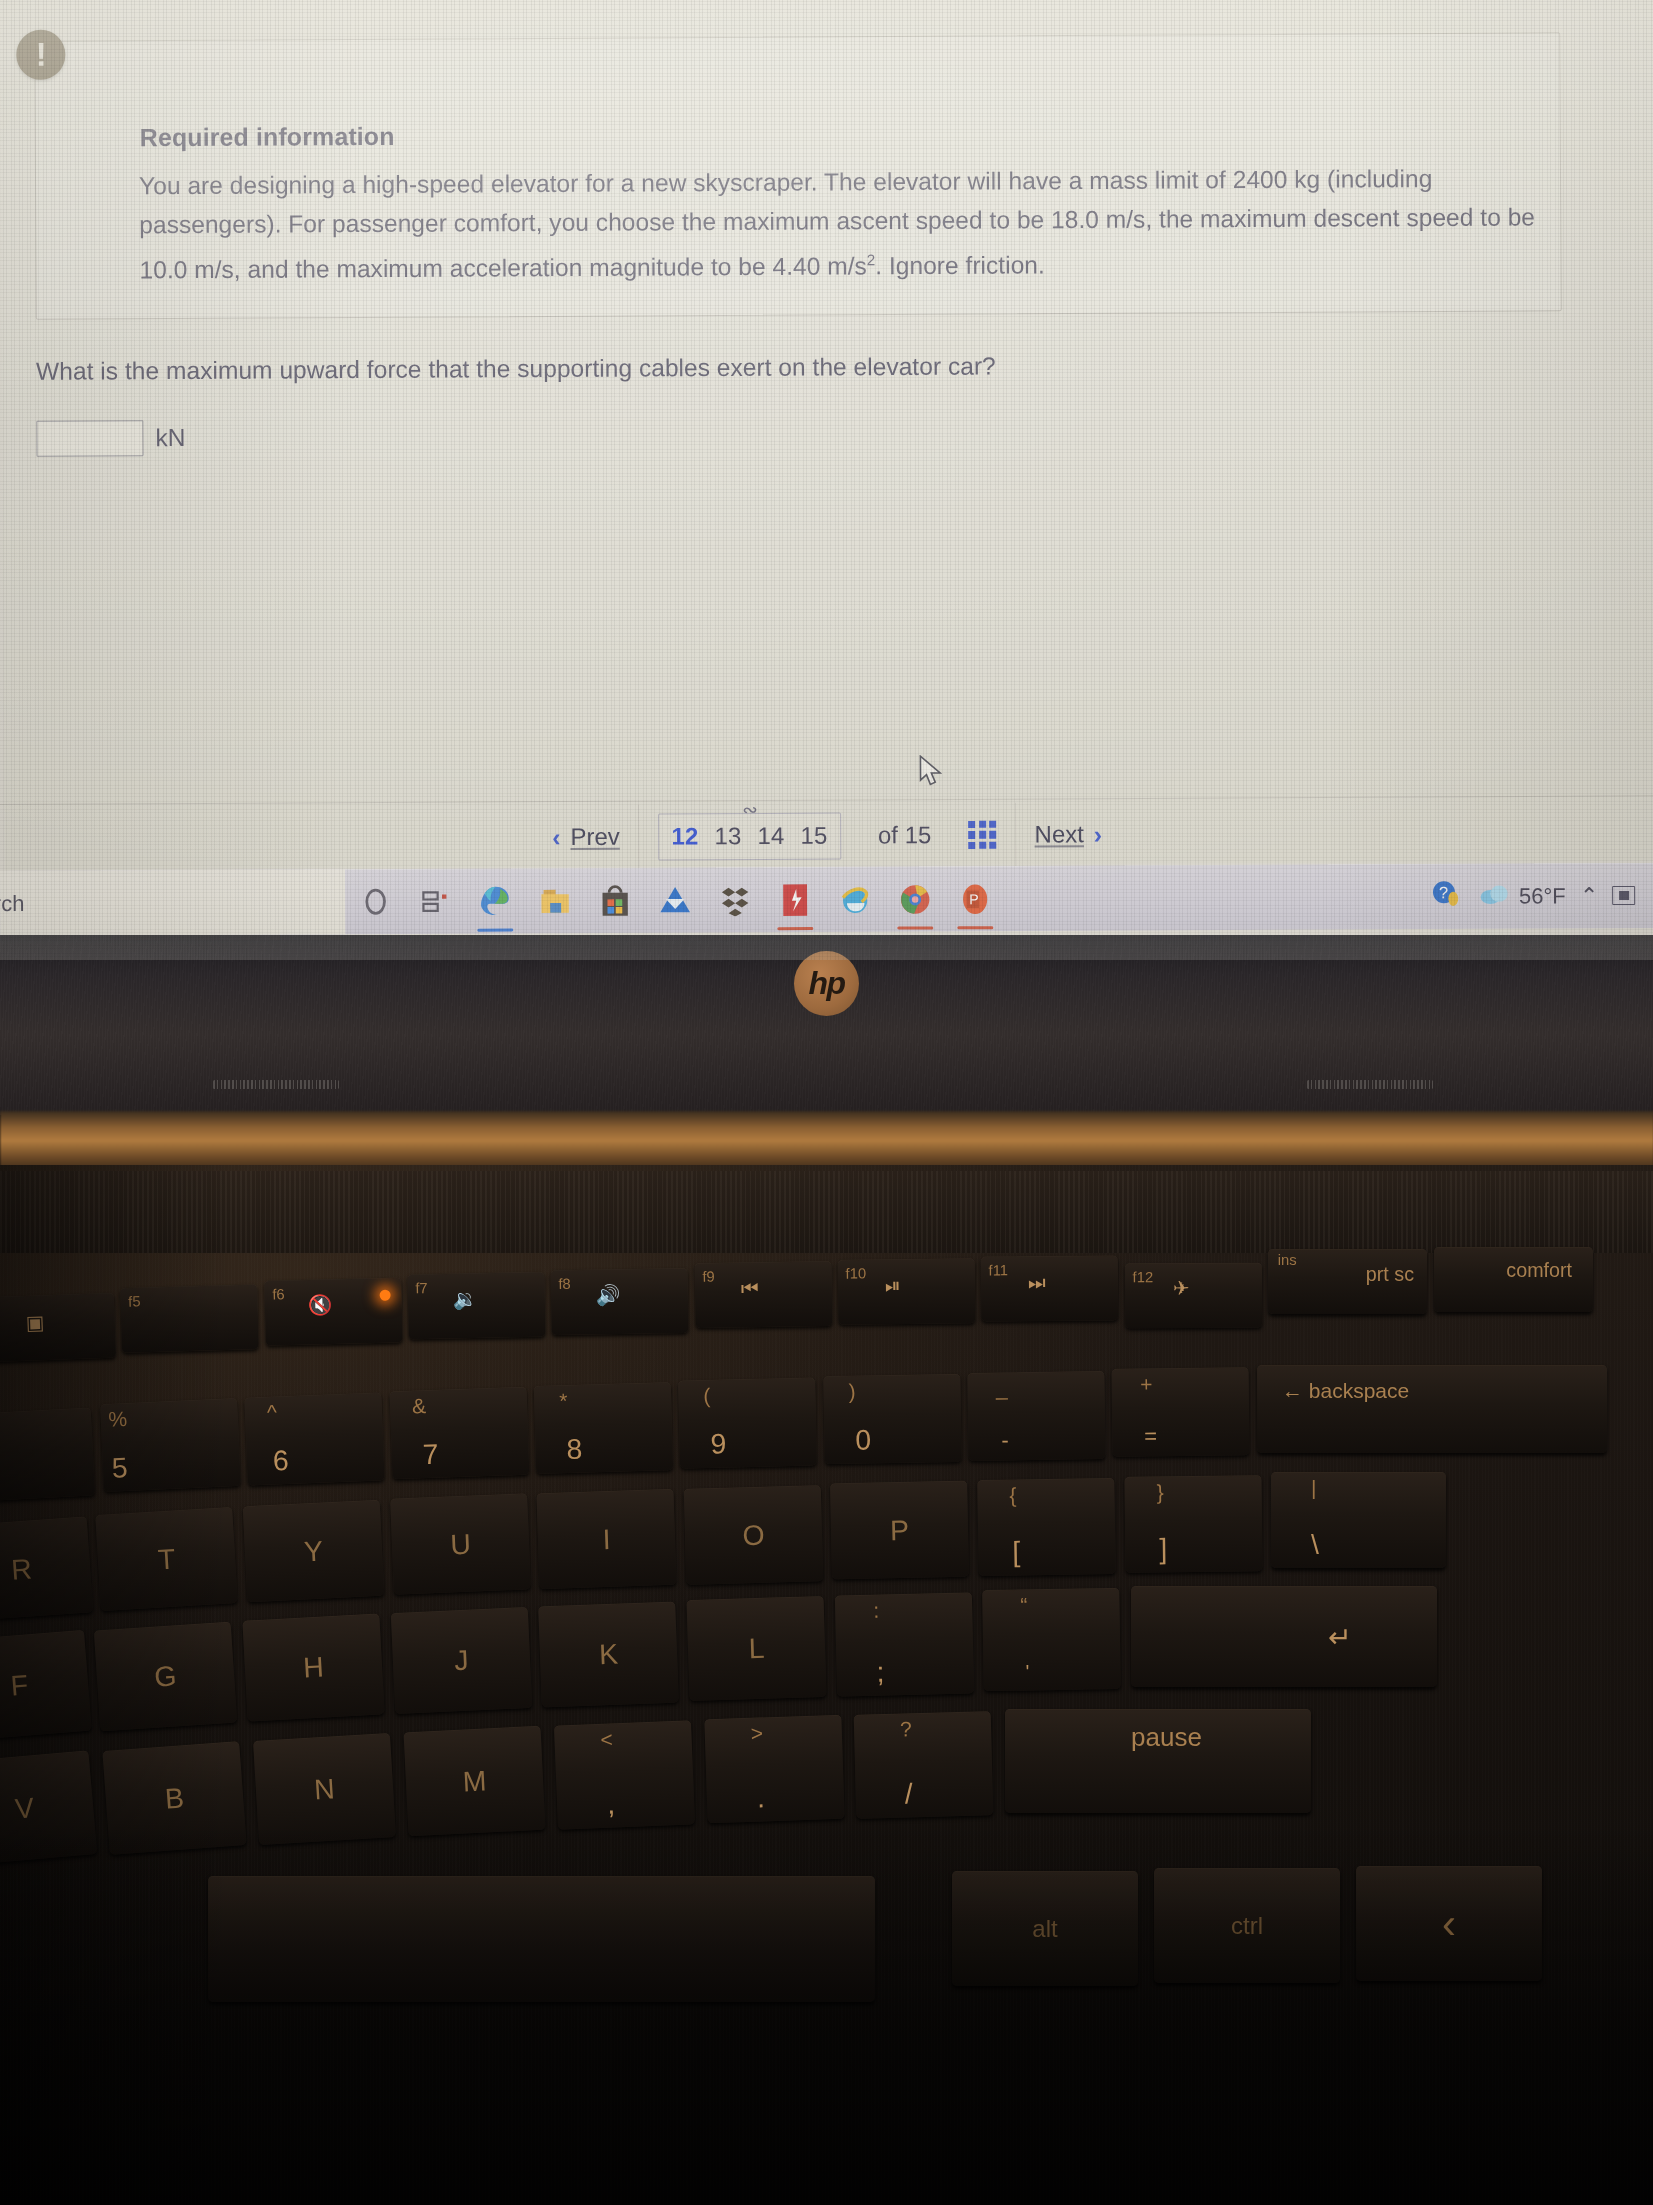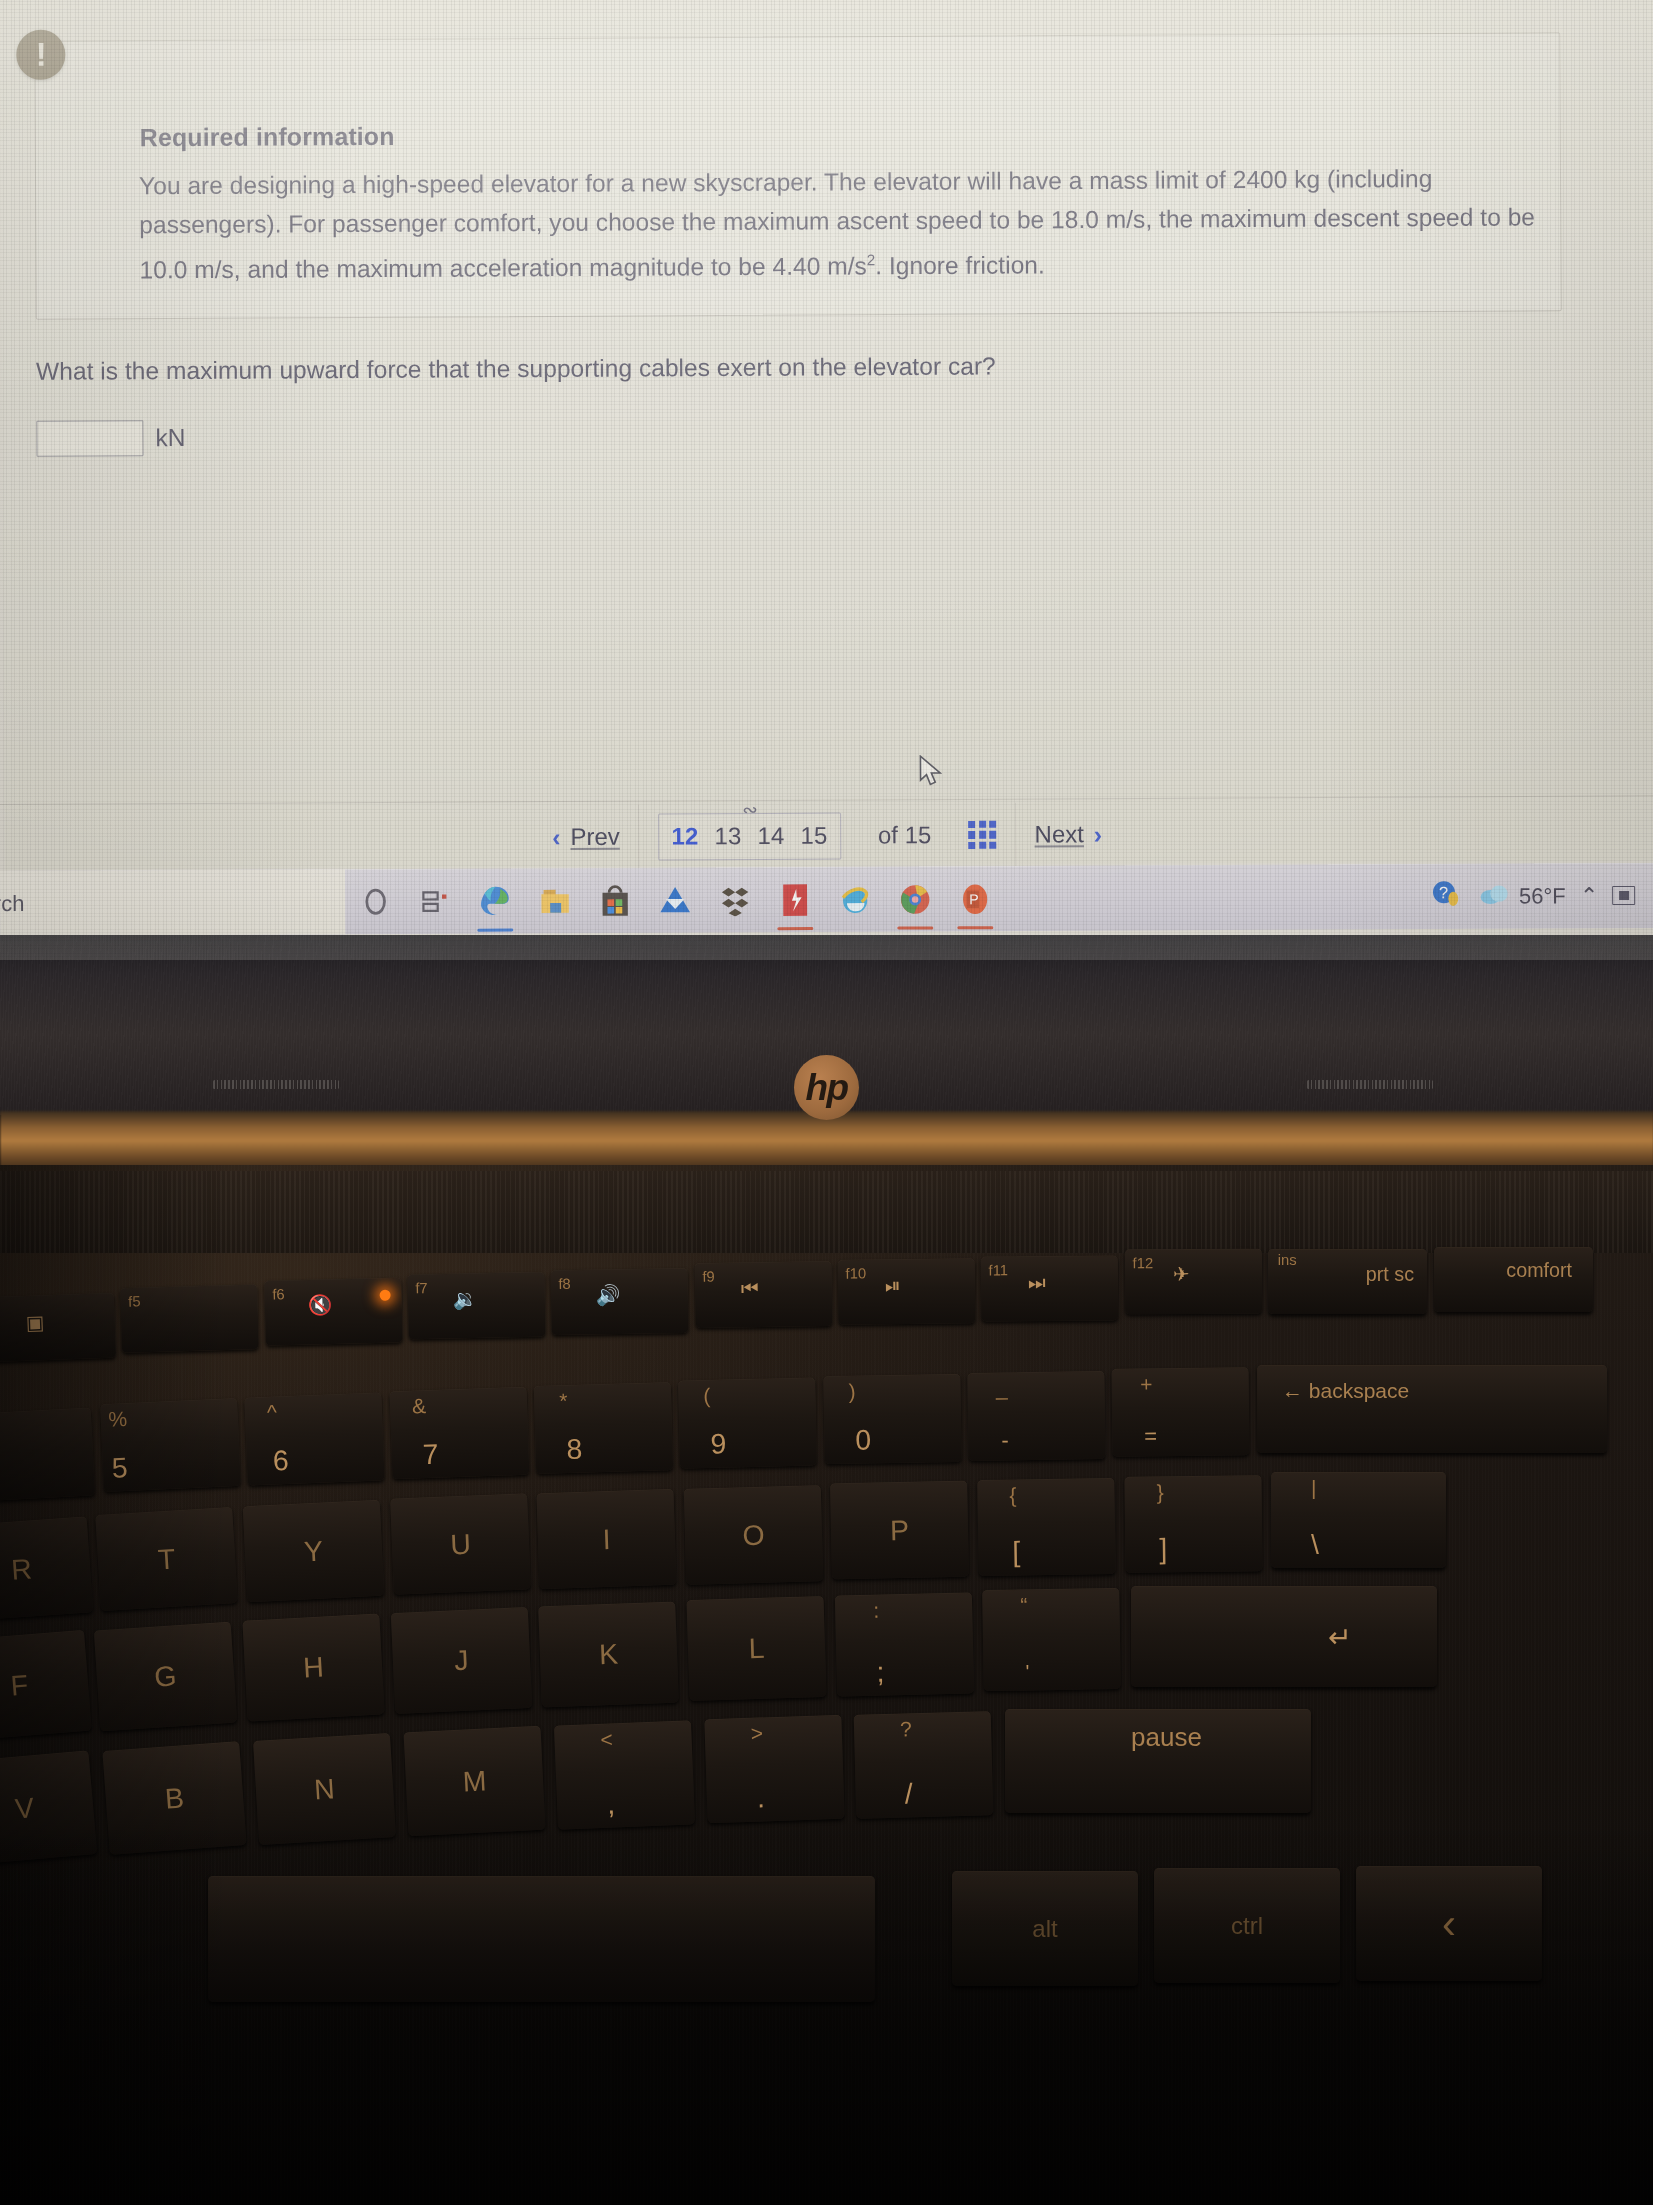--- a/index.html
+++ b/index.html
@@ -224,25 +224,25 @@
     position: absolute; left: 0; top: 935px;
     width: 1654px; height: 180px;
     background:
       linear-gradient(180deg, #1c1b1f 0%, #2a2629 22%, #332d2c 55%, #241f20 100%);
   }
   .bezel::after {
     content:""; position:absolute; inset:0;
     background: repeating-linear-gradient(92deg, rgba(255,255,255,.018) 0 1.1px, rgba(0,0,0,0) 1.1px 2.7px);
   }
   .hp-logo {
-    position: absolute; left: 794px; top: 1055px;
+    position: absolute; left: 794px; top: 951px;
     width: 65px; height: 65px; border-radius: 50%;
     background: radial-gradient(circle at 40% 35%, #b9804f 0%, #9d6a3e 60%, #7d5531 100%);
     display: flex; align-items: center; justify-content: center;
-    font-size: 37px; font-style: italic; font-weight: 700;
+    font-size: 32px; font-style: italic; font-weight: 700;
     color: #241a12;
     font-family: "Liberation Sans", sans-serif;
     letter-spacing: -1.6px;
     z-index: 4;
   }
   .bezel-vent {
     position: absolute; top: 1080px; height: 8.8px;
     background: repeating-linear-gradient(90deg, rgba(170,165,160,.30) 0 1.6px, rgba(0,0,0,0) 1.6px 3.8px);
     border-radius: 1.6px;
   }
@@ -561,21 +561,21 @@
       <span class="glyph" style="left:46px;top:15.3px;">⏮</span>
     </div>
     <div class="key" style="left:838px; top:94px; width:137px; height:65px; transform:rotate(-0.6deg);">
       <span class="fn">f10</span>
       <span class="glyph" style="left:47px;top:15.3px;">⏯</span>
     </div>
     <div class="key" style="left:981px; top:91px; width:137px; height:65px; transform:rotate(-0.4deg);">
       <span class="fn">f11</span>
       <span class="glyph" style="left:47px;top:15.3px;">⏭</span>
     </div>
-    <div class="key" style="left:1125px; top:84px; width:137px; height:65px; transform:rotate(-0.3deg);text-decoration:underline;">
+    <div class="key" style="left:1125px; top:98px; width:137px; height:65px; transform:rotate(-0.3deg);text-decoration:underline;">
       <span class="fn">f12</span>
       <span class="glyph" style="left:48px;top:14.2px;">✈</span>
     </div>
     <div class="key" style="left:1268px; top:84px; width:159px; height:65px;text-decoration:underline;">
       <span class="fn" style="left:9.8px;top:3.3px;">ins</span>
       <span class="word" style="right:13px;top:14.2px;">prt sc</span>
     </div>
     <div class="key" style="left:1434px; top:82px; width:159px; height:65px;">
       <span class="word" style="right:21px;top:12px;">comfort</span>
     </div>

